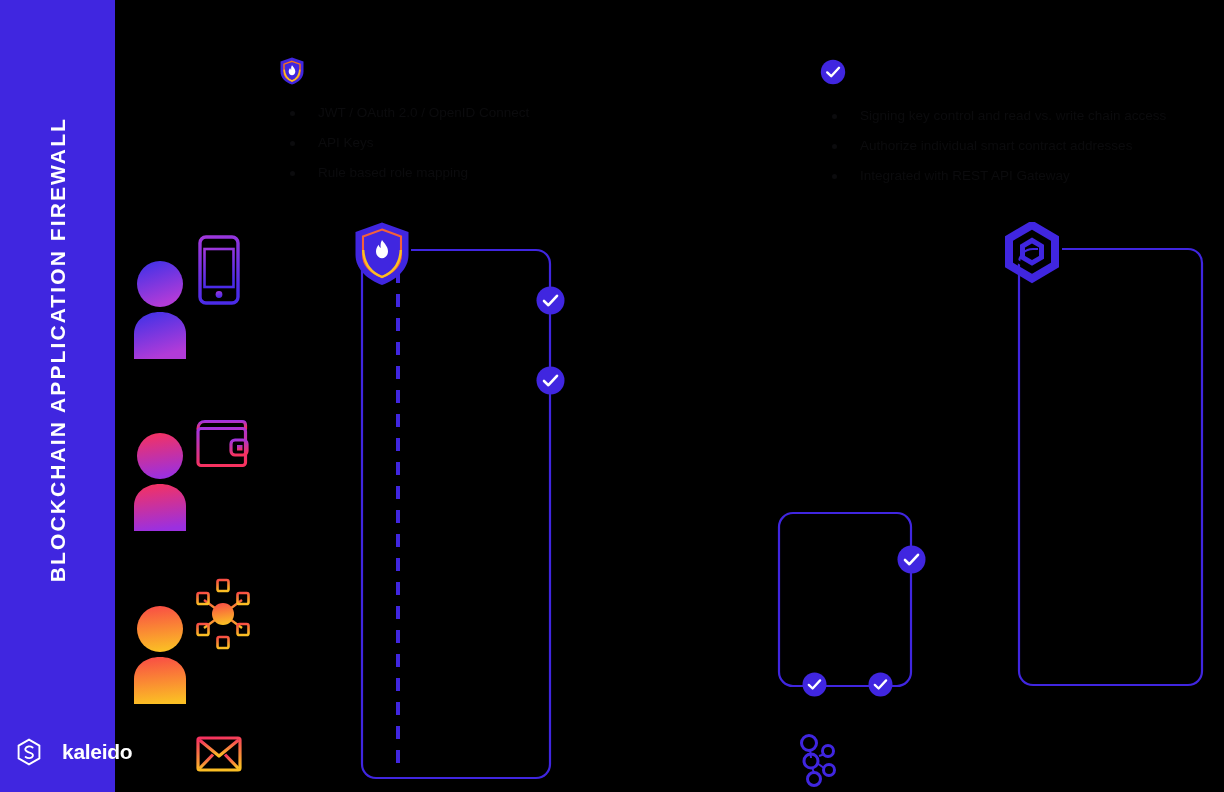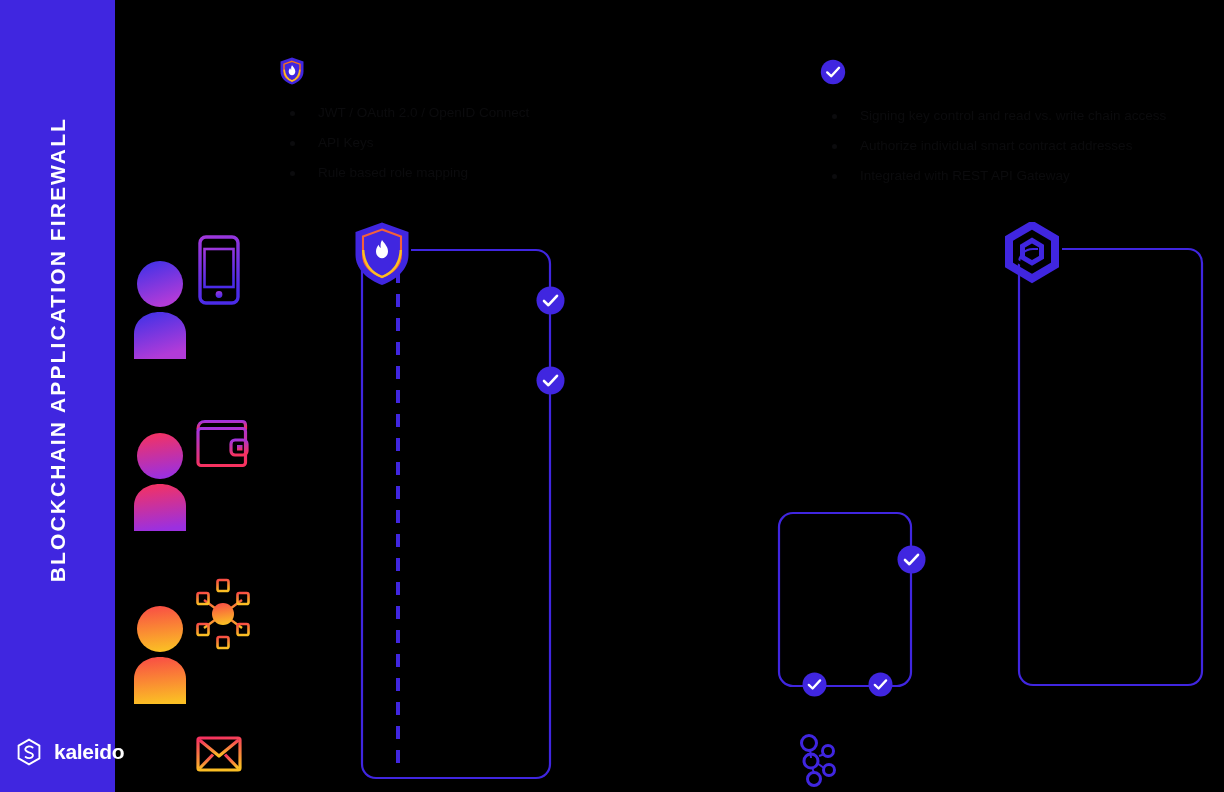--- a/index.html
+++ b/index.html
@@ -33,21 +33,21 @@
     color: #ffffff;
     font-size: 21px;
     font-weight: bold;
     letter-spacing: 2.1px;
     white-space: nowrap;
     line-height: 1;
   }
   #brand-logo {
     position: absolute;
     left: 16px; bottom: 26px;
-    display: flex; align-items: center; gap: 12px;
+    display: flex; align-items: center; gap: 20px;
   }
   #brand-logo .brand-text {
     color: #ffffff;
     font-size: 21px;
     font-weight: bold;
     letter-spacing: -0.3px;
   }
 
   
   .callout { position: absolute; }

